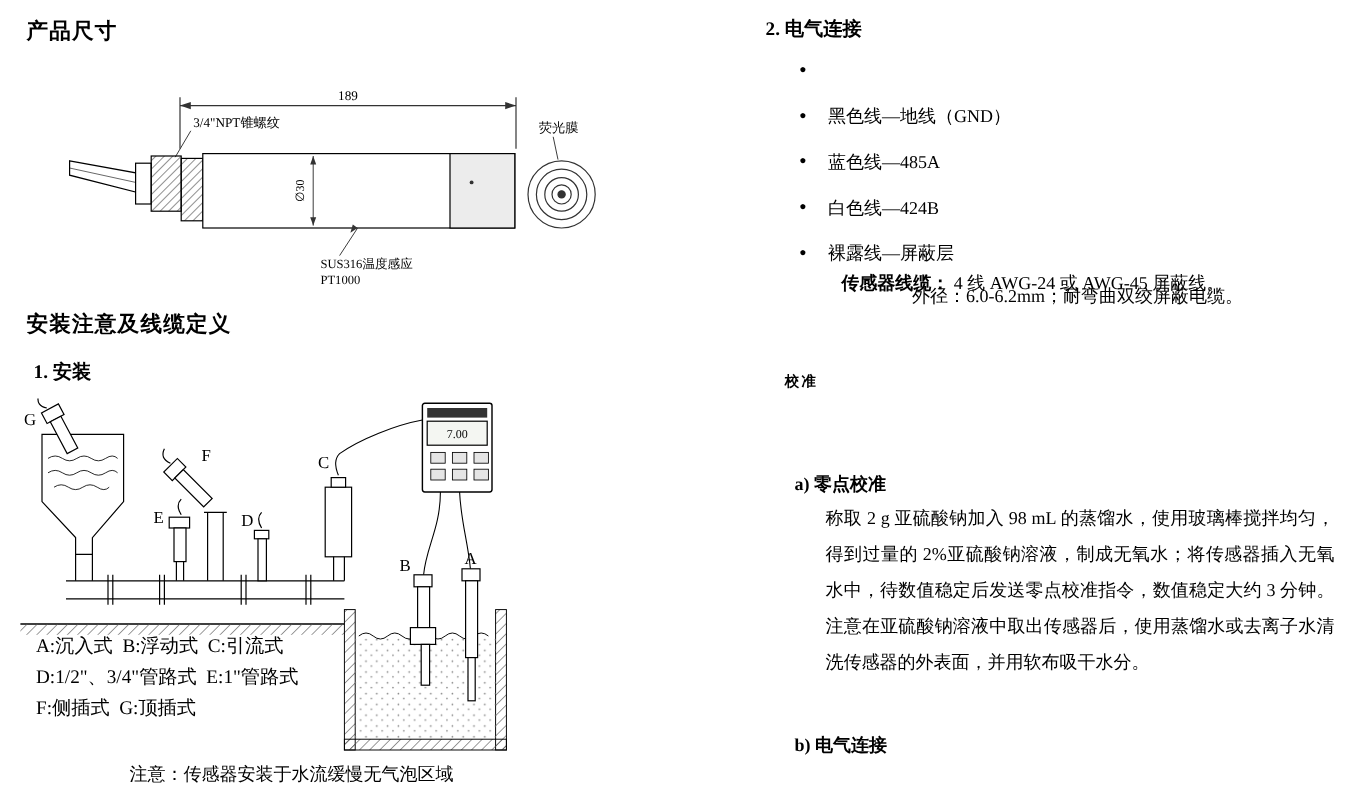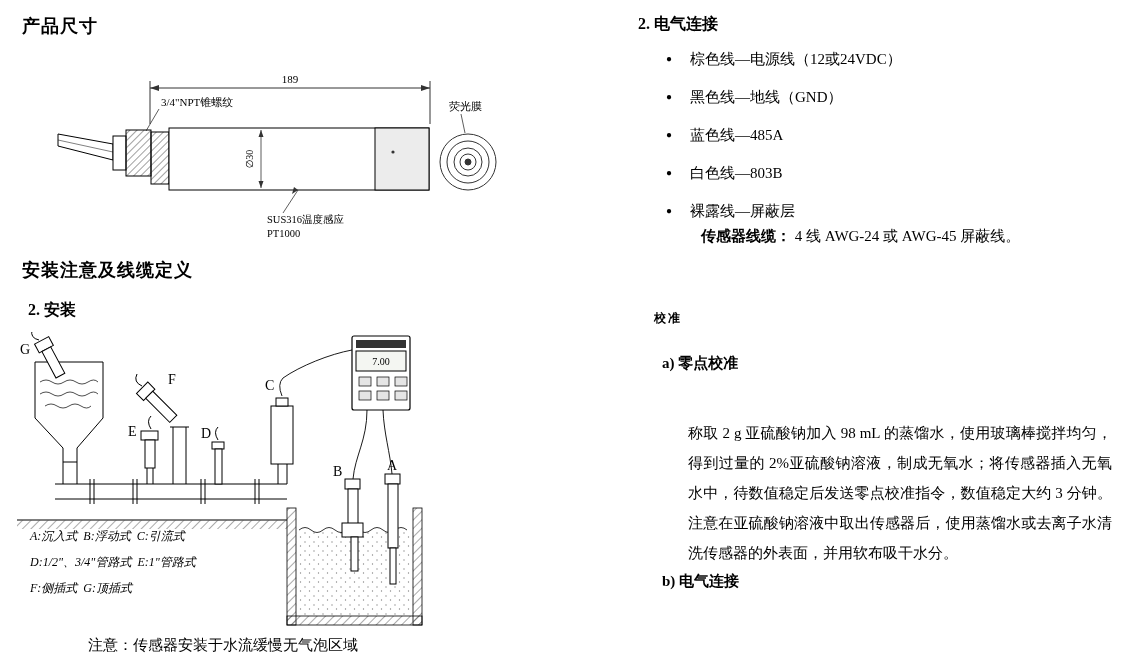--- a/index.html
+++ b/index.html
@@ -7,32 +7,32 @@
   body {
     width:1123px; height:654px;
     font-family:"Liberation Serif", serif;
     color:#000;
     position:relative;
     overflow:hidden;
   }
   .abs { position:absolute; }
   .h1 { font-size:18px; font-weight:bold; letter-spacing:1px; }
   .h2 { font-size:16px; font-weight:bold; }
-  .legend { font-size:12px; white-space:pre;font-style:italic; }
-  .note { font-size:15px; }
+  .legend { font-size:16px; white-space:pre; }
+  .note { font-size:15px;margin-left:20px; }
   .right-col { position:absolute; left:638px; top:0; width:485px; height:608px; }
   .right-col > * { position:absolute; }
   .bullets { list-style:none; }
   .bullets li { height:38px; display:flex; align-items:center; font-size:15px; }
   .bullets .dot { width:24px; font-size:10px; line-height:1; }
   .cable-line1 { font-size:15px; white-space:pre; }
   .cable-line1 .lbl { font-weight:bold;margin-left:24px; }
   .cable-line2 { font-size:15px; }
   .h-calib { font-size:12px; font-weight:bold; letter-spacing:2px; }
-  .h-sub { font-size:15px; font-weight:bold; white-space:pre; }
+  .h-sub { font-size:15px; font-weight:bold; white-space:pre;margin-top:40px; }
   .body-par { font-size:15px; line-height:30px; text-align:justify; width:424px;margin-top:36px; }
   svg { font-family:"Liberation Serif", serif; }
   svg text { fill:#000; }
   .dlabel { font-size:14px; }
 </style>
 </head>
 <body>
 
 <div class="abs h1" style="left:22px; top:14px;text-align:right;">产品尺寸</div>
 
@@ -89,21 +89,21 @@
     <circle cx="413" cy="92" r="21"></circle>
     <circle cx="413" cy="92" r="14"></circle>
     <circle cx="413" cy="92" r="8"></circle>
     <circle cx="413" cy="92" r="3" fill="#333"></circle>
   </g>
   <line x1="410" y1="63" x2="406" y2="44" stroke="#333" stroke-width="0.8"></line>
   <text x="394" y="40" font-size="11">荧光膜</text>
 </svg>
 
 <div class="abs h1" style="left:22px; top:258px;">安装注意及线缆定义</div>
-<div class="abs h2" style="left:28px; top:300px;">2. 安装</div>
+<div class="abs h2" style="left:28px; top:300px;">1. 安装</div>
 
 <svg class="abs" style="left:15px; top:332px;" width="420" height="296" viewBox="0 0 420 296">
   <defs>
     <pattern id="hatch2" width="6" height="6" patternTransform="rotate(45)" patternUnits="userSpaceOnUse">
       <line x1="0" y1="0" x2="0" y2="6" stroke="#555" stroke-width="1"></line>
     </pattern>
     <pattern id="dots2" width="9" height="9" patternUnits="userSpaceOnUse">
       <circle cx="2" cy="3" r="0.7" fill="#888"></circle>
       <circle cx="6.5" cy="7" r="0.7" fill="#888"></circle>
     </pattern>
@@ -222,43 +222,43 @@
 <div class="abs legend" style="left:30px; top:554px;">D:1/2"、3/4"管路式  E:1"管路式</div>
 <div class="abs legend" style="left:30px; top:580px;">F:侧插式  G:顶插式</div>
 <div class="abs note" style="left:88px; top:636px;">注意：传感器安装于水流缓慢无气泡区域</div>
 
 <div class="right-col">
   <div class="h2" style="left:0; top:14px;">2. 电气连接</div>
 
   <ul class="bullets" style="left:28px; top:40px;">
     <li>
       <span class="dot">●</span>
-      <span>棕色线—电源线（12或24VDC）</span>
     </li>
     <li>
       <span class="dot">●</span>
       <span>黑色线—地线（GND）</span>
     </li>
     <li>
       <span class="dot">●</span>
       <span>蓝色线—485A</span>
     </li>
     <li>
       <span class="dot">●</span>
-      <span>白色线—803B</span>
+      <span>白色线—424B</span>
     </li>
     <li>
       <span class="dot">●</span>
       <span>裸露线—屏蔽层</span>
     </li>
   </ul>
 
   <div class="cable-line1" style="left:24px; top:210px;">
     <span class="lbl">传感器线缆：</span><span> 4 线 AWG-24 或 AWG-45 屏蔽线。</span>
   </div>
+  <div class="cable-line2" style="left:122px; top:238px;">外径：6.0-6.2mm；耐弯曲双绞屏蔽电缆。</div>
 
   <div class="h-calib" style="left:16px; top:310px;">校准</div>
 
   <div class="h-sub" style="left:24px; top:354px;">a) 零点校准</div>
   <p class="body-par" style="left:50px; top:382px;">称取 2 g 亚硫酸钠加入 98 mL 的蒸馏水，使用玻璃棒搅拌均匀，得到过量的 2%亚硫酸钠溶液，制成无氧水；将传感器插入无氧水中，待数值稳定后发送零点校准指令，数值稳定大约 3 分钟。注意在亚硫酸钠溶液中取出传感器后，使用蒸馏水或去离子水清洗传感器的外表面，并用软布吸干水分。</p>
 
   <div class="h-sub" style="left:24px; top:572px;">b) 电气连接</div>
 </div>
 
 </body></html>

